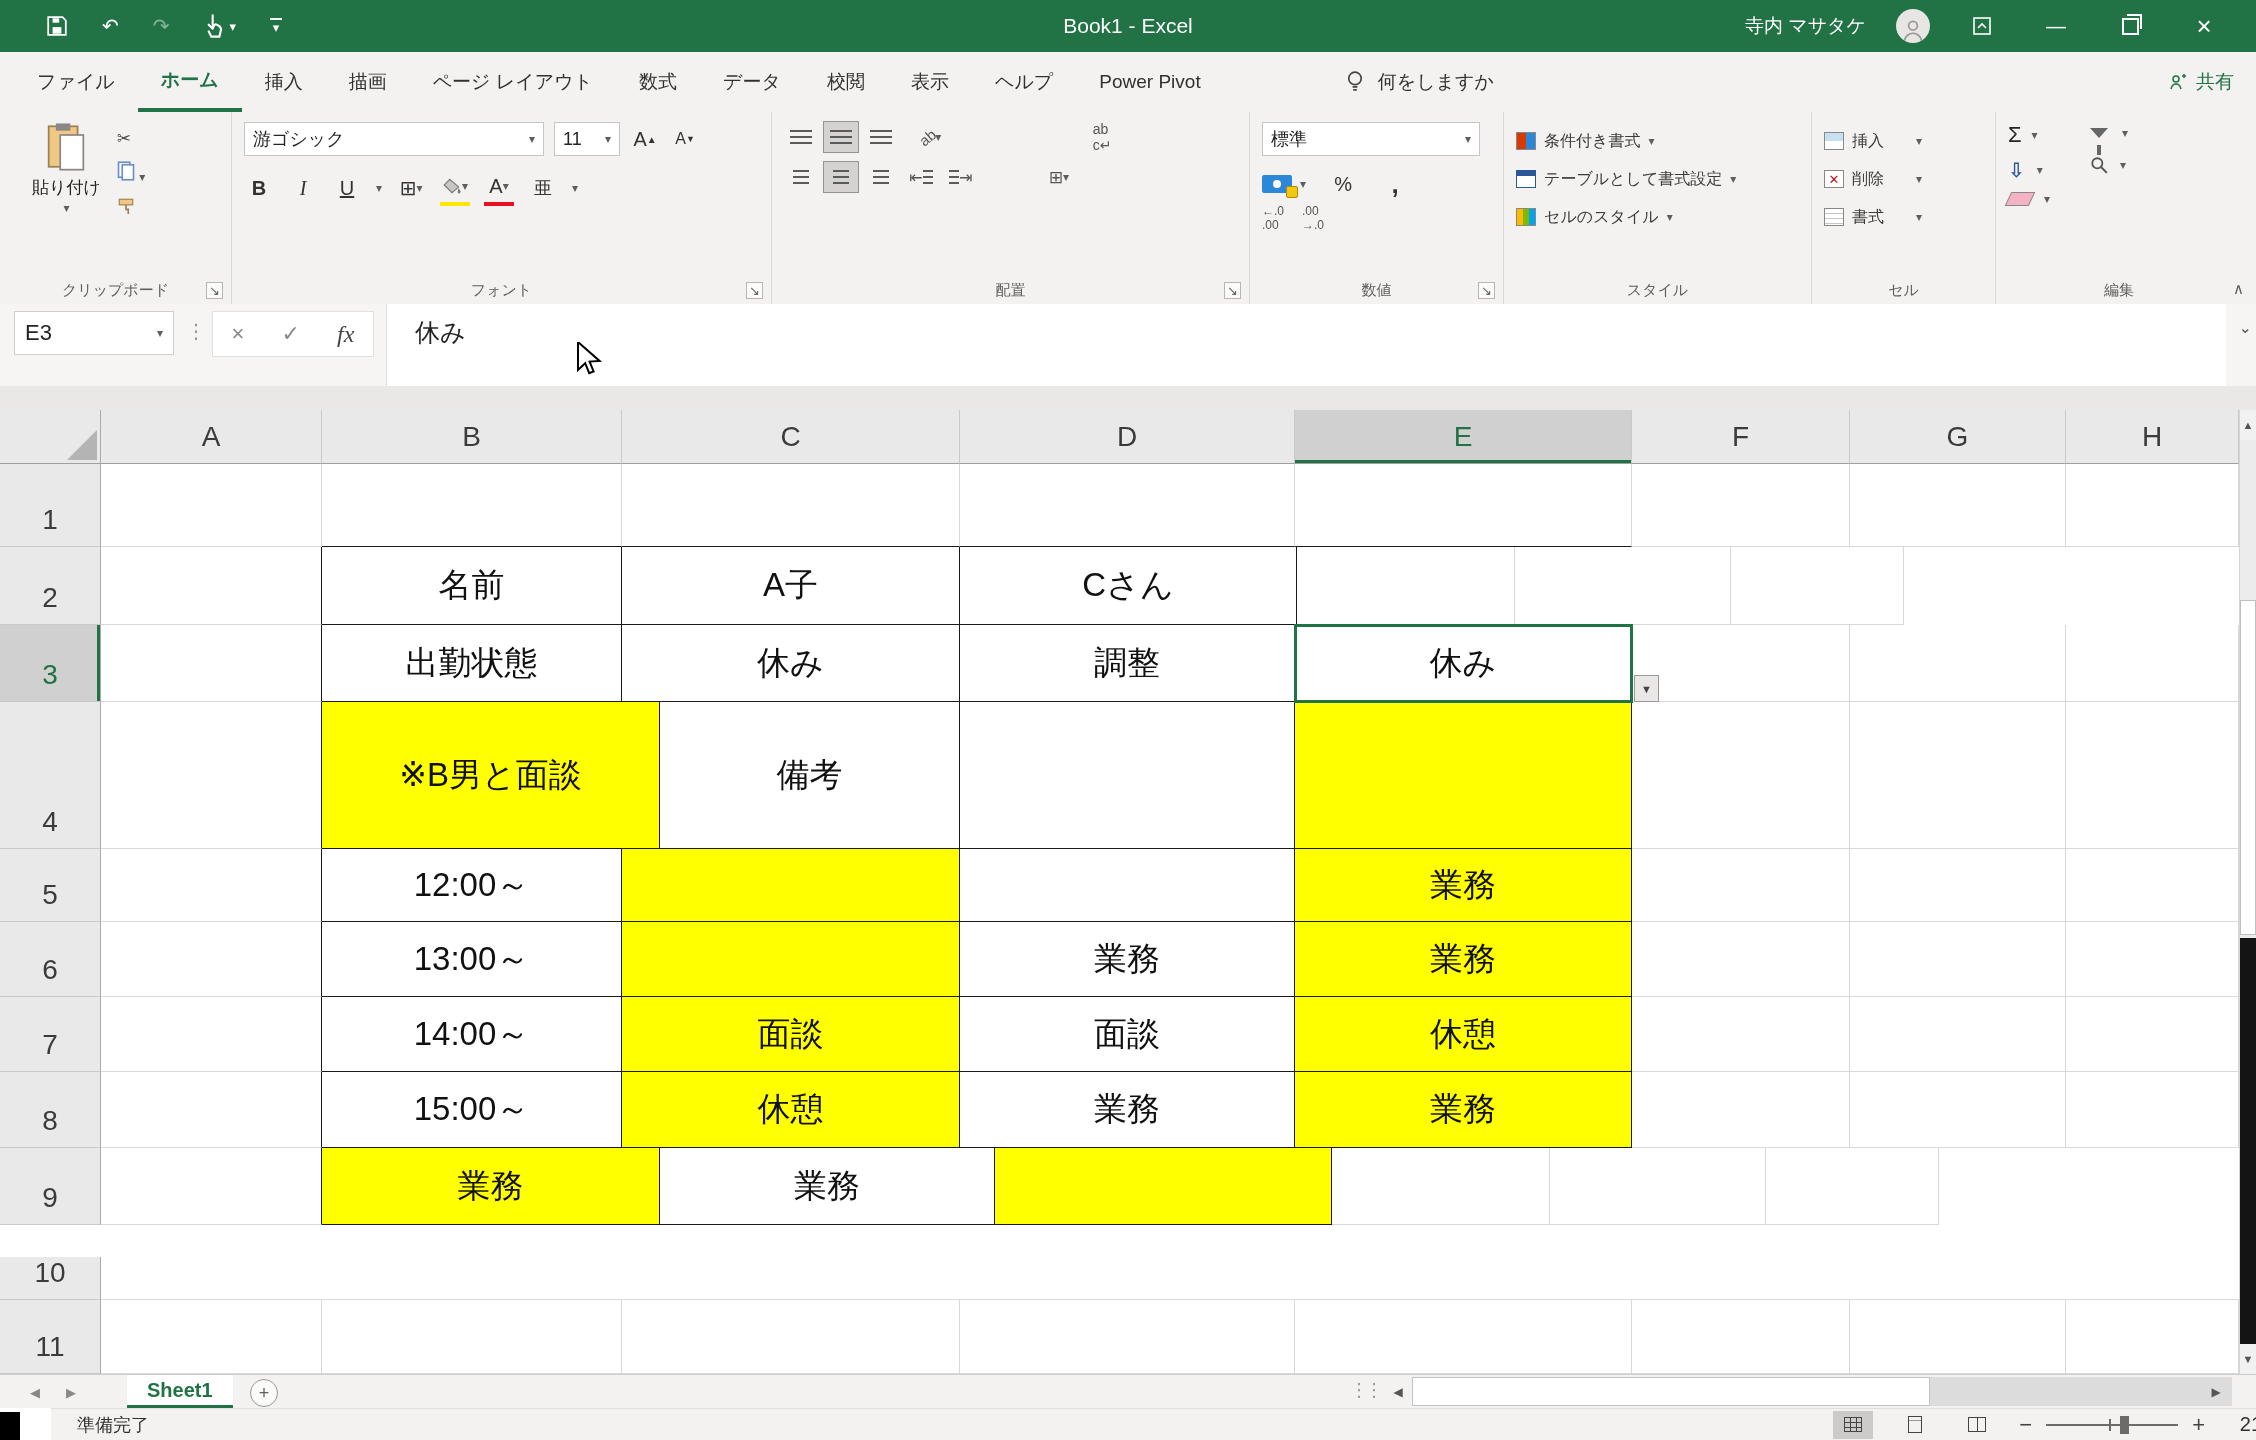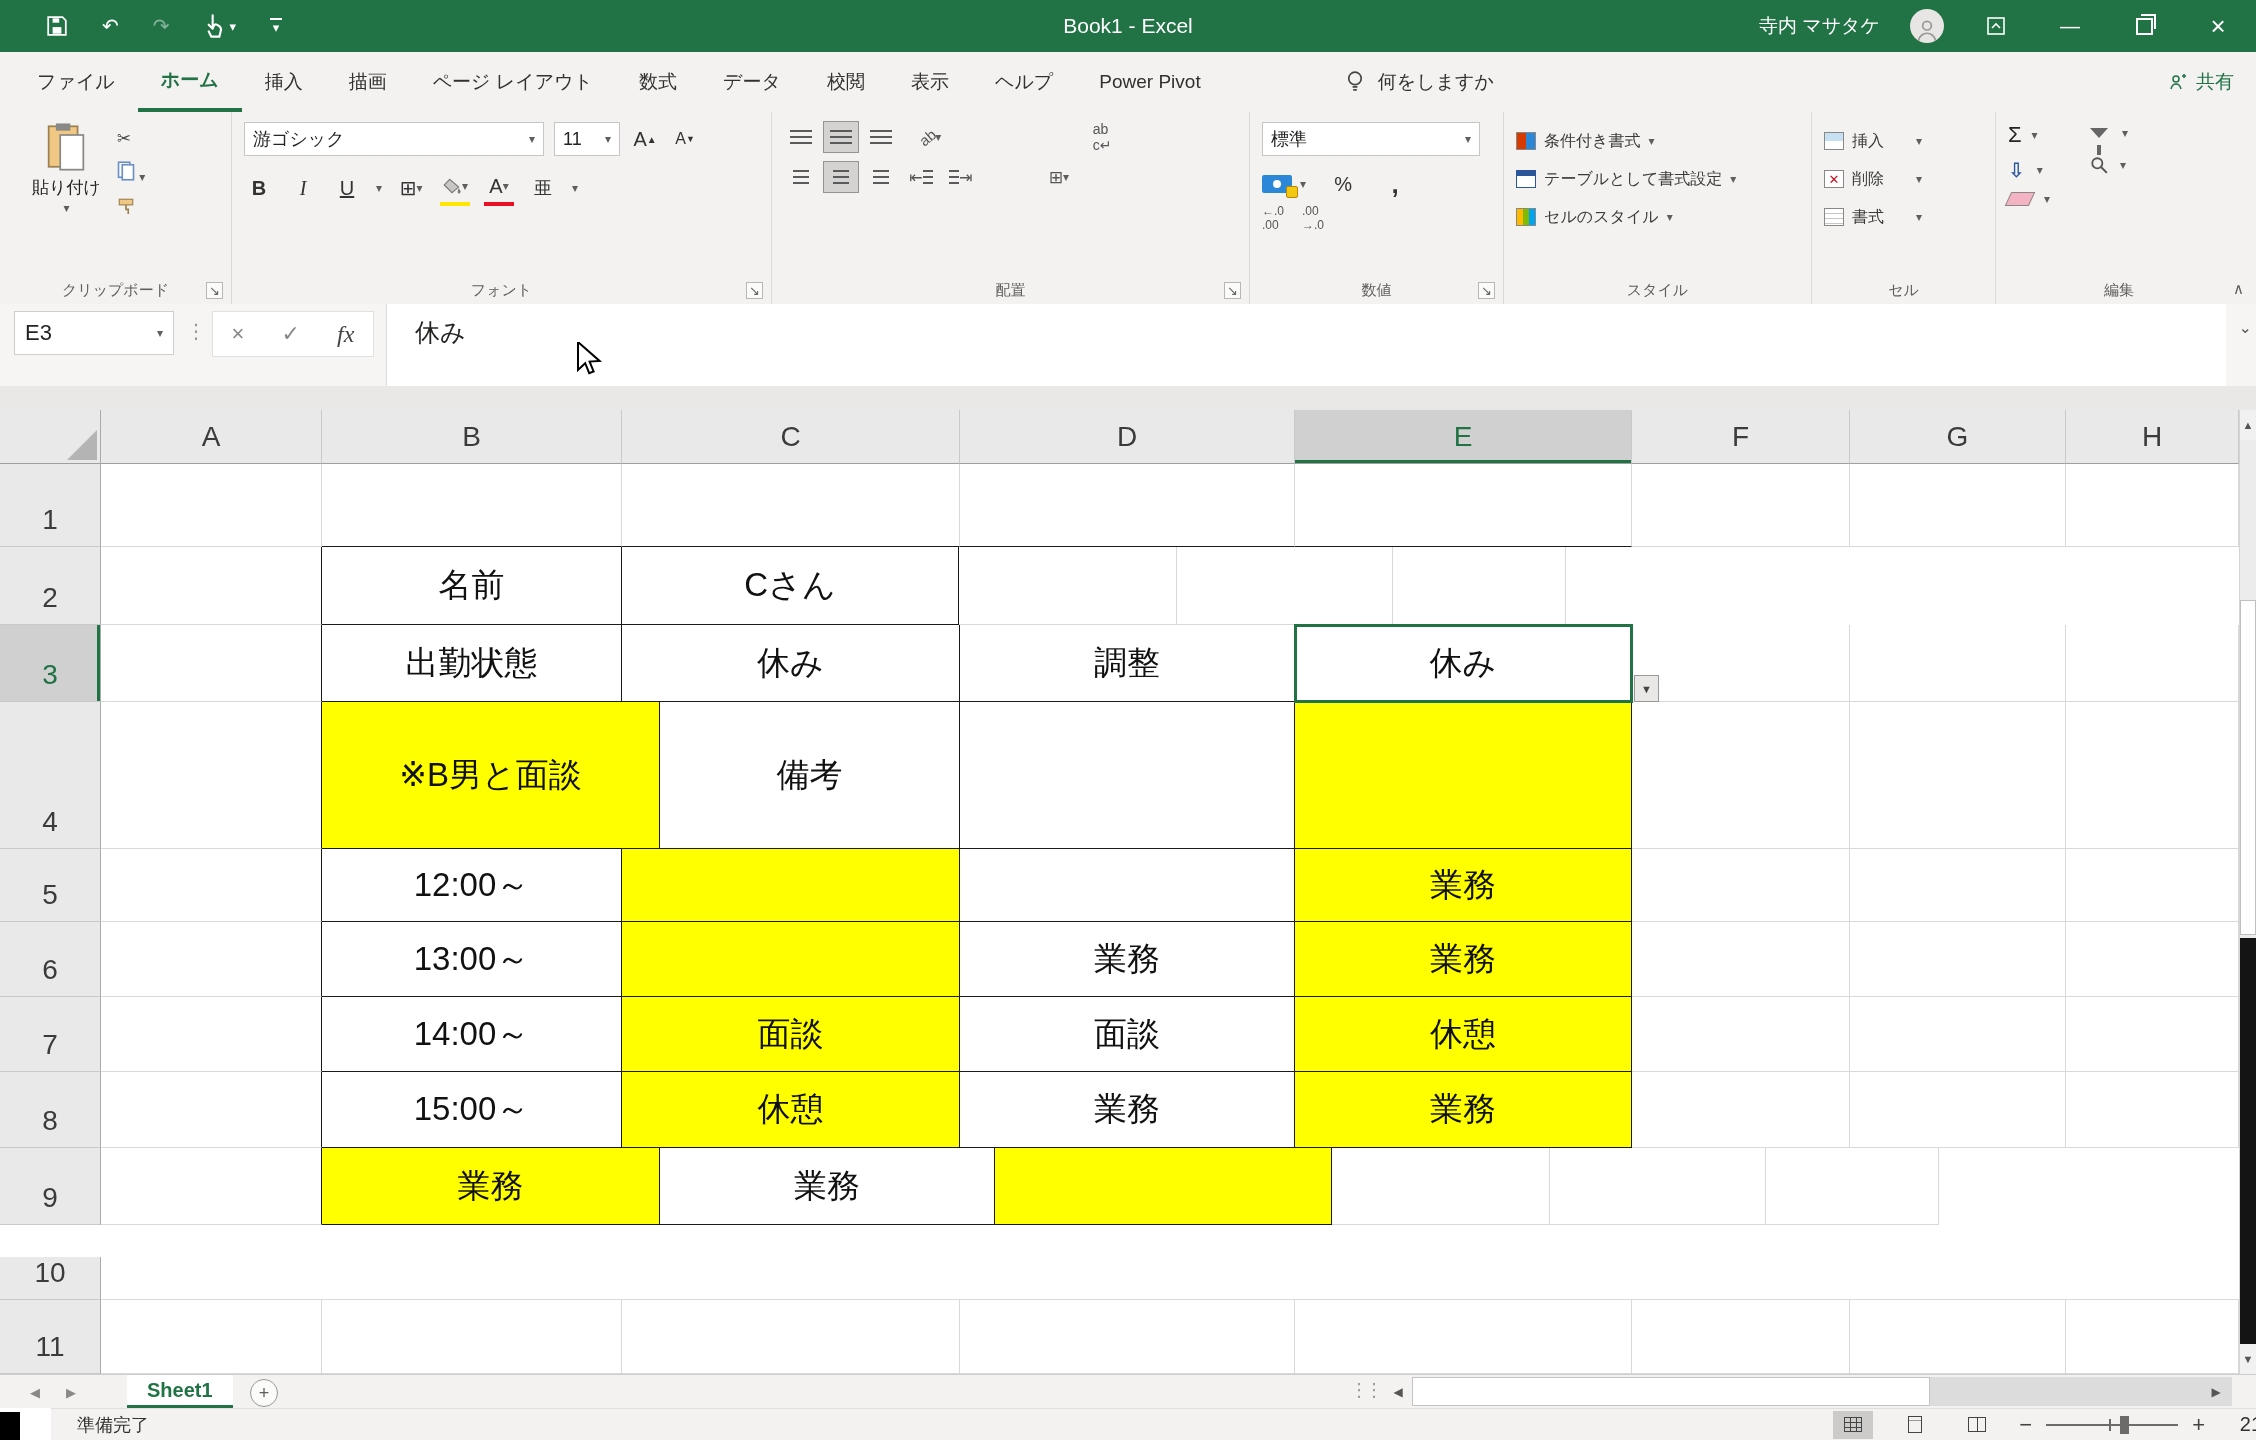--- a/index.html
+++ b/index.html
@@ -8,21 +8,21 @@
   
   .art{position:absolute;background:#000;}
   
   .titlebar{position:absolute;left:0;top:0;width:2256px;height:52px;background:#217346;
             display:flex;align-items:center;color:#fff;}
   .qat{display:flex;align-items:center;gap:34px;margin-left:46px;}
   .qat-btn{display:flex;align-items:center;gap:6px;color:#fff;font-size:20px;}
   .dim{opacity:.45;}
   .caret{font-size:13px;line-height:1;}
   .win-title{position:absolute;left:50%;transform:translateX(-50%);font-size:21px;color:#fff;white-space:nowrap;}
-  .tb-right{position:absolute;right:0;top:0;height:52px;display:flex;align-items:center;gap:30px;padding-right:16px;}
+  .tb-right{position:absolute;right:0;top:0;height:52px;display:flex;align-items:center;gap:30px;padding-right:30px;}
   .user-name{font-size:19px;}
   .avatar{width:34px;height:34px;border-radius:50%;background:#e8e6e4;display:flex;align-items:flex-end;justify-content:center;overflow:hidden;}
   .win-btn{width:44px;height:40px;display:flex;align-items:center;justify-content:center;font-size:20px;color:#fff;}
   .restore-glyph{width:13px;height:13px;border:2px solid #fff;position:relative;background:transparent;}
   .restore-glyph:before{content:"";position:absolute;left:3px;top:-6px;width:13px;height:13px;border:2px solid #fff;border-bottom:none;border-left:none;}
   
   .tabrow{position:absolute;left:0;top:52px;width:2256px;height:60px;background:#f3f2f1;
           display:flex;align-items:stretch;font-size:19px;color:#323130;}
   .rtab{display:flex;align-items:center;padding:0 23px;cursor:default;}
   .rtab.active{color:#217346;font-weight:bold;border-bottom:4px solid #217346;}
@@ -469,20 +469,21 @@
         <div class="cell blk-b" style="width: 335px;"></div>
         <div class="cell blk-b" style="width: 337px;"></div>
         <div class="cell" style="width: 218px;"></div>
         <div class="cell" style="width: 216px;"></div>
         <div class="cell" style="width: 173px;"></div>
       </div>
       <div class="grow" style="height: 78px;">
         <div class="rhdr">2</div>
         <div class="cell blk-r" style="width: 221px;"></div>
         <div class="cell tcell" style="width: 300px;">名前</div>
+        <div class="cell tcell" style="width: 338px;">A子</div>
         <div class="cell tcell" style="width: 337px;">Cさん</div>
         <div class="cell" style="width: 218px;"></div>
         <div class="cell" style="width: 216px;"></div>
         <div class="cell" style="width: 173px;"></div>
       </div>
       <div class="grow" style="height: 77px;">
         <div class="rhdr sel">3</div>
         <div class="cell blk-r" style="width: 221px;"></div>
         <div class="cell tcell" style="width: 300px;">出勤状態</div>
         <div class="cell tcell" style="width: 338px;">休み</div>

